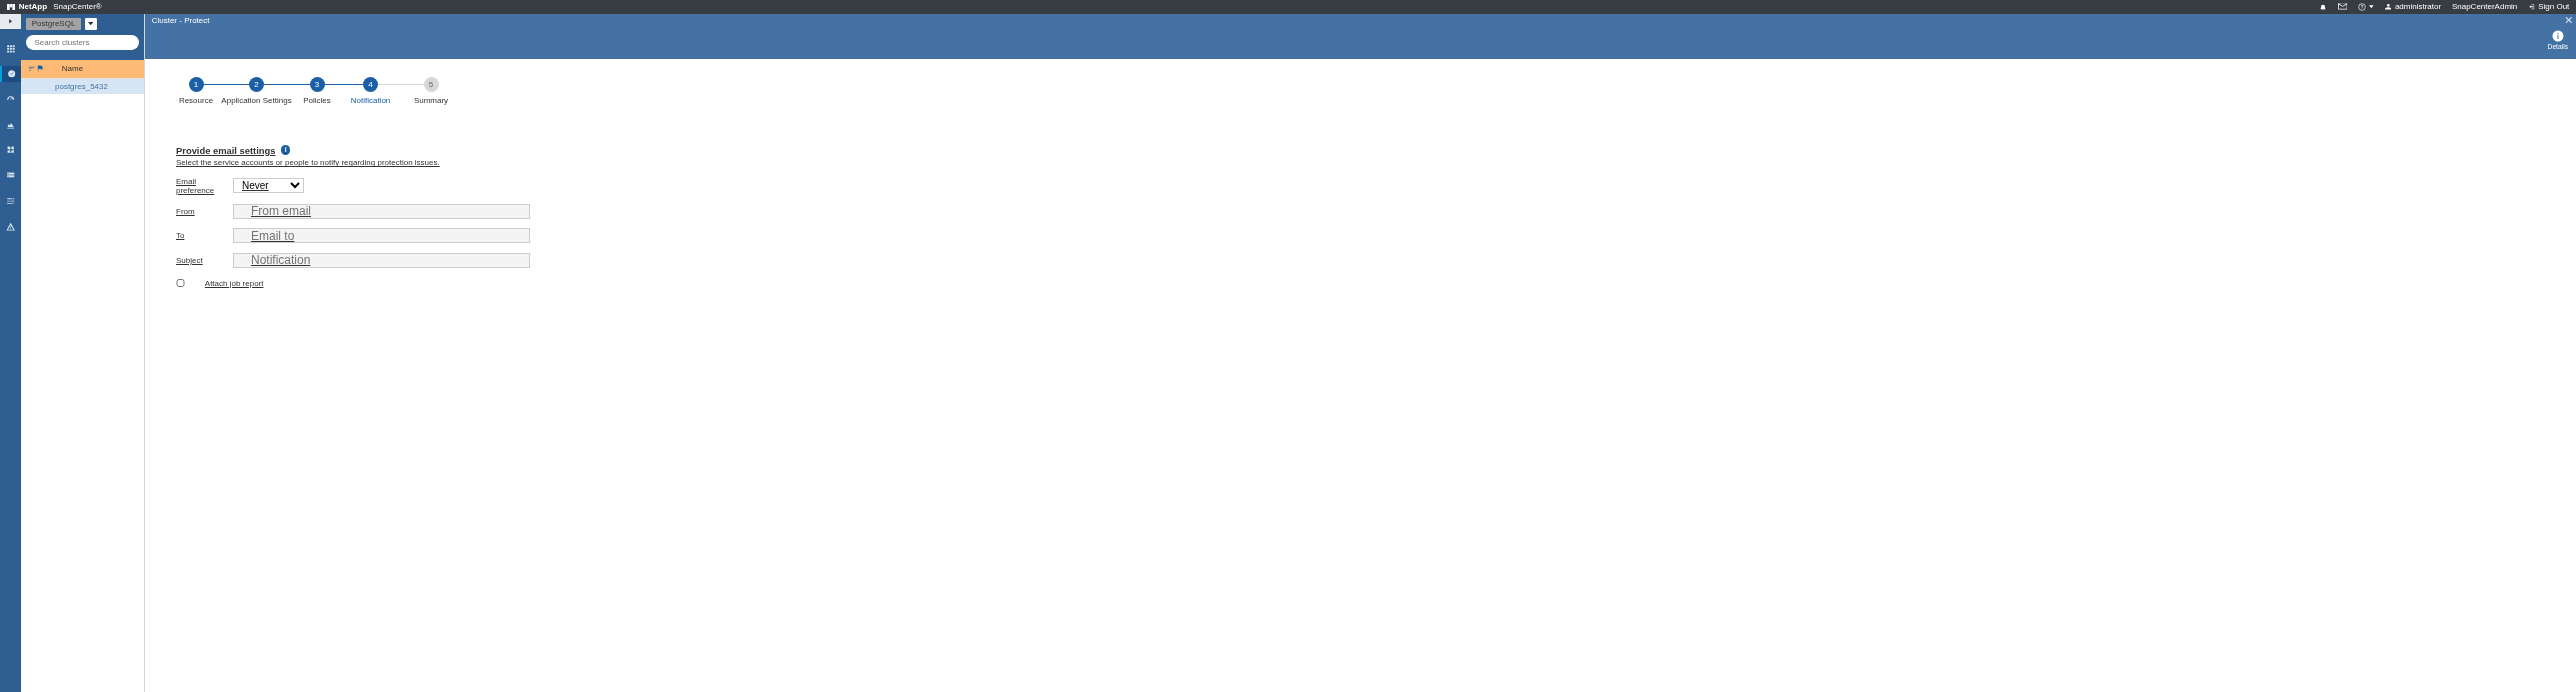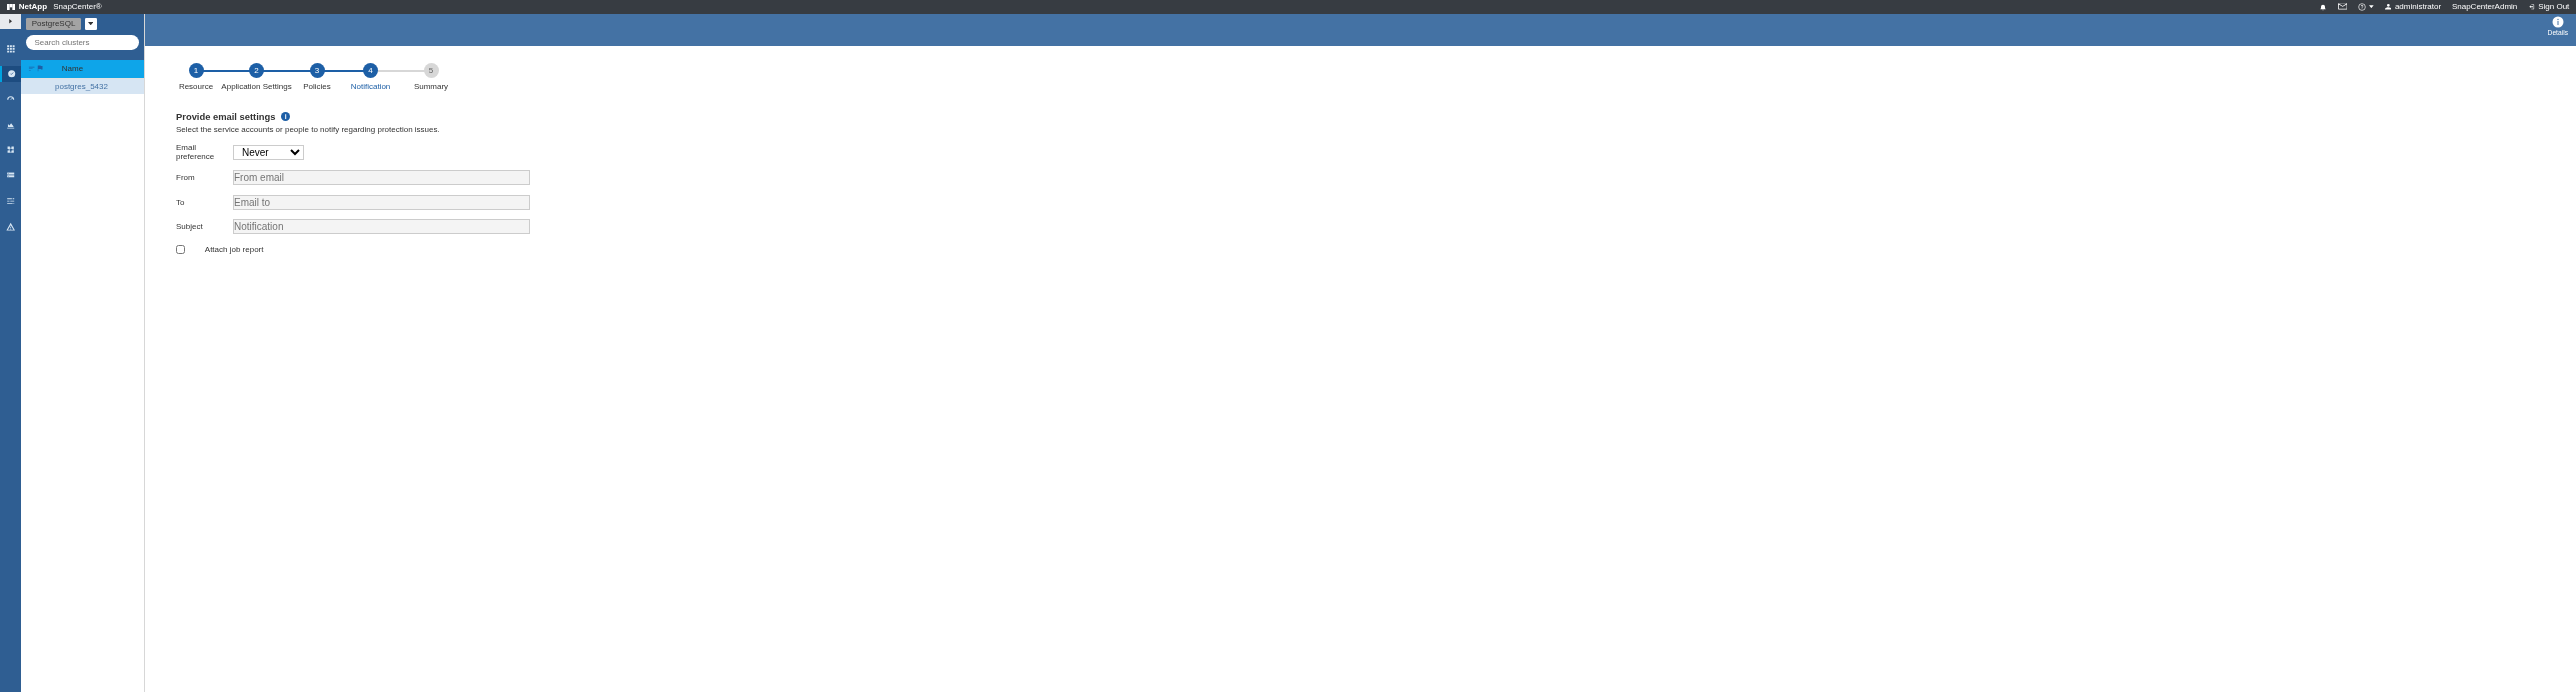--- a/index.html
+++ b/index.html
@@ -22,21 +22,21 @@
   .rail svg { fill: #d7e6f3; }
   .rail .expand { background: #e7eaee; width: 100%; height: 15px; display: flex; align-items: center; justify-content: center; margin-top: -6.7px; margin-bottom: 2.7px; }
   .rail .expand svg { fill: #333; }
   
   .leftpanel { display: flex; flex-direction: column; border-right: 0.7px solid #d7d7d7; }
   .lp-head { background: #2f5e92; height: 46px; padding: 4px 5.4px 5.4px 5.4px; display: flex; flex-direction: column; gap: 5.4px; }
   .lp-plugin { display: flex; align-items: center; gap: 4px; }
   .lp-plugin .lbl { background: #a3a3a3; color: #333; font-size: 8px; height: 12px; line-height: 12px; padding: 0 5.4px; border-radius: 1.3px; }
   .lp-plugin .dd { width: 12px; height: 12px; background: #fff; border-radius: 1.3px; display: flex; align-items: center; justify-content: center; cursor: pointer; }
   .lp-search { width: 100%; height: 15px; border-radius: 7.4px; border: none; padding: 0 8px; font-size: 8px; color: #666; }
-  .lp-cols { height: 19px; border-bottom: 0.7px solid #e2e2e2; display: flex; align-items: center; padding-left: 6.7px; gap: 8px; font-size: 8px; color: #333; background:#0ea5e9;}
+  .lp-cols { height: 19px; border-bottom: 0.7px solid #e2e2e2; display: flex; align-items: center; padding-left: 6.7px; gap: 8px; font-size: 8px; color: #333; background:#fdba74;}
   .lp-cols .icons { display: flex; gap: 1.3px; align-items: center; }
   .lp-row { height: 15px; display: flex; align-items: center; padding-left: 34px; font-size: 8px; background: #d6e5f3; color: #4472a4; cursor: pointer; }
   
   .main { display: flex; flex-direction: column; }
   .crumbbar { height: 13.5px; background: #4472a4; color: #fff; display: flex; align-items: center; padding: 0 6.7px; font-size: 8px; position: relative; }
   .crumbbar .close { position: absolute; right: 2.7px; top: 0; font-size: 10.8px; color: #d5e1ee; cursor: pointer; line-height: 12px; }
   .infobar { height: 32px; background: #4472a4; display: flex; align-items: flex-start; justify-content: flex-end; padding: 2.7px 8px 0 0; }
   .infobar .details { display: flex; flex-direction: column; align-items: center; color: #fff; font-size: 6.7px; cursor: pointer; gap:1.3px;}
   .infobar .details svg { fill: #fff; }
   .content { padding: 17.5px 0 0 31px; }
@@ -45,28 +45,28 @@
   .wiz .step { display: flex; flex-direction: column; align-items: center; font-size: 8px; color: #333; position: relative; }
   .wiz .bubble { width: 15px; height: 15px; border-radius: 50%; background: #1d5fa6; color: #fff; display: flex; align-items: center; justify-content: center; font-size: 8px; z-index: 2; }
   .wiz .bubble.inactive { background: #d7d7d7; color: #666; }
   .wiz .lbl { margin-top: 4px; }
   .wiz .step.current .lbl { color: #1d5fa6; }
   .wiz .conn { position: absolute; top: 7.4px; left: 50%; height: 1.3px; background: #1d5fa6; z-index: 1; }
   .wiz .conn.inactive { background: #d7d7d7; }
   
   .s1{width:40px}.s2{width:81px}.s3{width:40px}.s4{width:67px}.s5{width:54px}
   
-  .form { margin-top: 20px; max-width: 378px; }
+  .form { margin-top: 40px; max-width: 378px; text-decoration: underline; }
   .form h3 { font-size: 9.4px; font-weight: 600; display: flex; align-items: center; gap: 5.4px; }
   .form h3 .info { width: 9.4px; height: 9.4px; border-radius: 50%; background: #1d5fa6; color: #fff; display: inline-flex; align-items: center; justify-content: center; font-size: 6.7px; font-weight: 700; cursor: pointer; }
   .form .sub { font-size: 8px; color: #333; margin-top: 2.7px; }
   .form .row { display: flex; align-items: center; margin-top: 9.4px; }
   .form .row .k { width: 57px; font-size: 8px; color: #333; }
   .form select { width: 71px; height: 15px; border: 0.7px solid #ccc; background: #fff; font-size: 10px; padding-left: 4px; }
-  .form input[type=text] { width: 297px; height: 15px; border: 0.7px solid #ccc; background: #f4f4f4; font-size: 10px; padding-left: 0; color: #777; }
+  .form input[type=text] { width: 297px; height: 15px; border: 0.7px solid #ccc; background: #f4f4f4; font-size: 12px; padding-left: 17px; color: #777; }
   .form .chk { margin-top: 10.8px; font-size: 8px; display: flex; align-items: center; gap: 20px; }
   .form .chk input { width: 8.8px; height: 8.8px; }
 </style>
 </head>
 <body>
 
 <div class="topbar">
   <div class="brand">
     <span class="n-logo">
       <svg viewBox="0 0 12 10" width="8" height="6.7">
@@ -193,20 +193,24 @@
           </svg>
       </span>
       <span style="margin-left:9.4px">Name</span>
     </div>
     <div class="lp-row">
       <span>postgres_5432</span>
     </div>
   </div>
 
   <div class="main">
+    <div class="crumbbar">
+      <span>Cluster - Protect</span>
+      <span class="close">✕</span>
+    </div>
     <div class="infobar">
       <div class="details">
         <svg width="12" height="12" viewBox="0 0 24 24">
             <circle cx="12" cy="12" r="11" fill="#fff"></circle>
             <rect x="11" y="10" width="2" height="8" fill="#4472a4"></rect>
             <circle cx="12" cy="7" r="1.4" fill="#4472a4"></circle>
           </svg>
         <span>Details</span>
       </div>
     </div>

